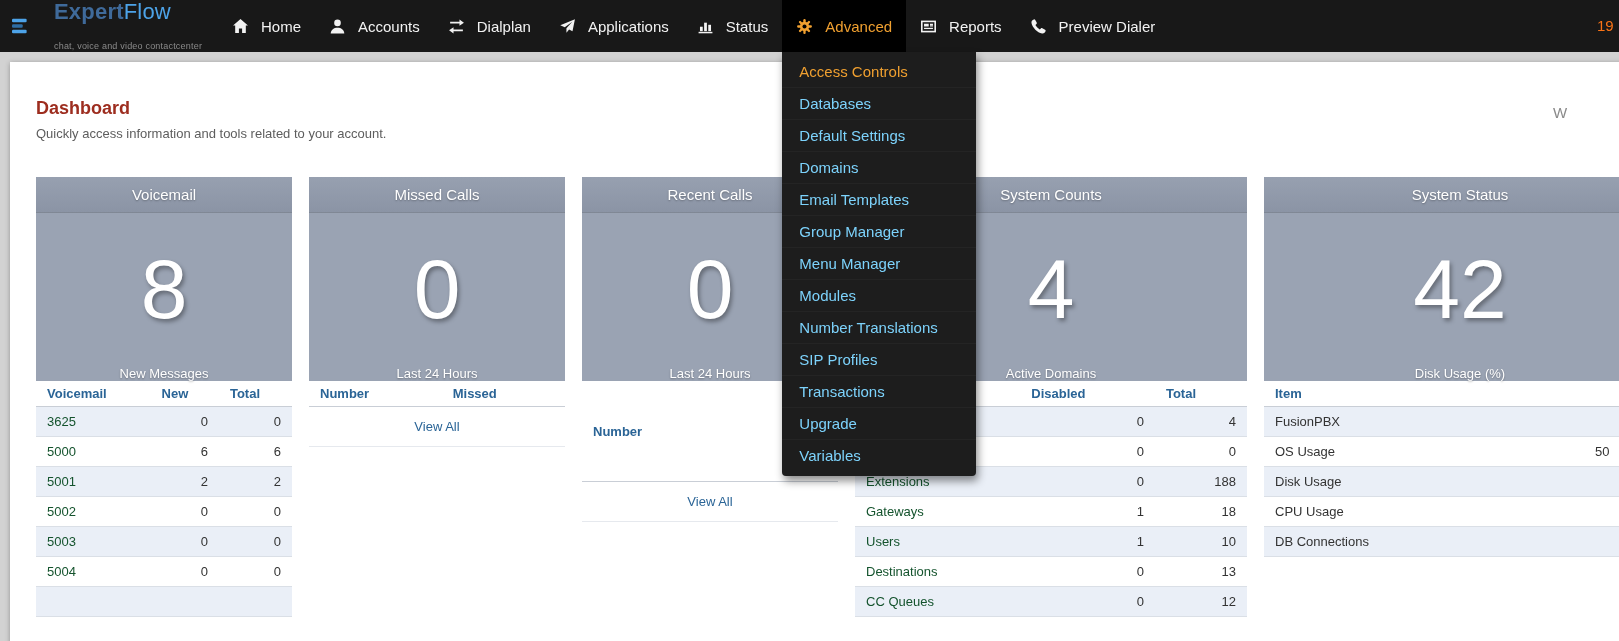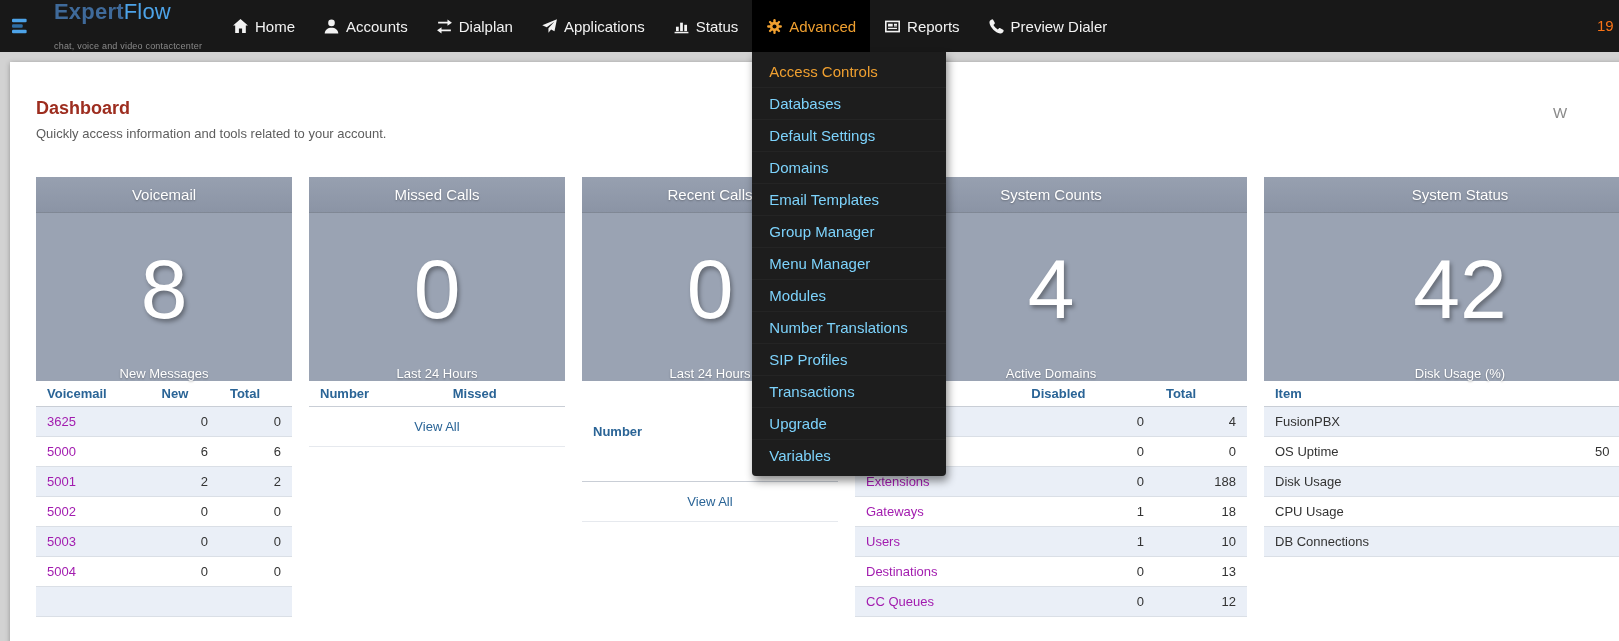--- a/index.html
+++ b/index.html
@@ -9,21 +9,21 @@
   
   .topbar{position:relative;height:52px;background:#181818;z-index:20;display:flex;align-items:stretch}
   .brand{display:flex;align-items:center;gap:24px;padding-left:12px;width:218px;cursor:pointer}
   .brand-icon svg{display:block}
   .brand-text{line-height:1}
   .brand-row{font-size:22px;font-weight:bold;letter-spacing:.2px}
   .b1{color:#3f6a9a}
   .b2{color:#4da3e8;font-weight:normal}
   .tagline{display:block;font-size:9px;color:#8a8a8a;margin-top:19px;font-weight:normal;letter-spacing:.2px}
   .navmenu{display:flex;align-items:stretch}
-  .nav-item{position:relative;display:flex;align-items:center;gap:6px;padding:0 14px;
+  .nav-item{position:relative;display:flex;align-items:center;gap:12px;padding:0 14px;
     color:#f2f2f2;font-size:15px;cursor:pointer;white-space:nowrap}
   .nav-item svg{display:block}
   .nav-item.active{background:#000;color:#f0a030}
   .clock{position:absolute;left:1597px;top:0;line-height:52px;color:#f97316;font-size:15px}
 
   
   .dropdown{position:absolute;top:52px;left:0;width:194px;background:#1d1d1d;padding:4px 0;
     z-index:60;border-radius:0 0 4px 4px;box-shadow:2px 5px 9px rgba(0,0,0,.45)}
   .menu-item{height:32px;line-height:32px;padding-left:17px;color:#7dd3fc;font-size:15px;
     white-space:nowrap;cursor:pointer;border-bottom:1px solid rgba(255,255,255,.03)}
@@ -52,21 +52,21 @@
   .cap{position:absolute;bottom:0;font-size:13px;color:#fff;text-shadow:0 1px 2px rgba(0,0,0,.3)}
 
   
   .tbl{width:100%;border-collapse:collapse;font-size:13px;table-layout:auto}
   .tbl th{color:#2a6496;font-weight:bold;text-align:left;padding:5px 11px;
     border-bottom:1px solid #c9ced6;background:#fff;vertical-align:middle}
   .tbl th:first-child{text-align:left}
   .tbl td{text-align:right;padding:7px 11px;color:#333;border-bottom:1px solid #dadfe6;background:#fff}
   .tbl td:first-child{text-align:left}
   .tbl tbody tr:nth-child(odd) td{background:#eaeff7}
-  .link0 td:first-child{color:#a21caf;cursor:pointer}
+  .link0 td:first-child{color:#14532d;cursor:pointer}
   .c2 .tbl th:last-child{width:46px;padding-right:28px;overflow-wrap:anywhere}
   .c4 .tbl th:last-child,.c4 .tbl td:last-child{text-align:left;width:72px}
   .view-all{text-align:center;padding:12px 0;font-size:13px;color:#2a6496;cursor:pointer;
     border-bottom:1px solid #e6e9ee}
   .filler-stripe{height:30px;background:#eaeff7;border-bottom:1px solid #dadfe6}
 </style>
 </head>
 <body>
 
 <div class="topbar">
@@ -356,21 +356,21 @@
                 <th>Item</th>
                 <th></th>
               </tr>
             </thead>
           <tbody>
               <tr>
                 <td>FusionPBX</td>
                 <td></td>
               </tr>
               <tr>
-                <td>OS Uptime</td>
+                <td>OS Usage</td>
                 <td>50</td>
               </tr>
               <tr>
                 <td>Disk Usage</td>
                 <td></td>
               </tr>
               <tr>
                 <td>CPU Usage</td>
                 <td></td>
               </tr>

